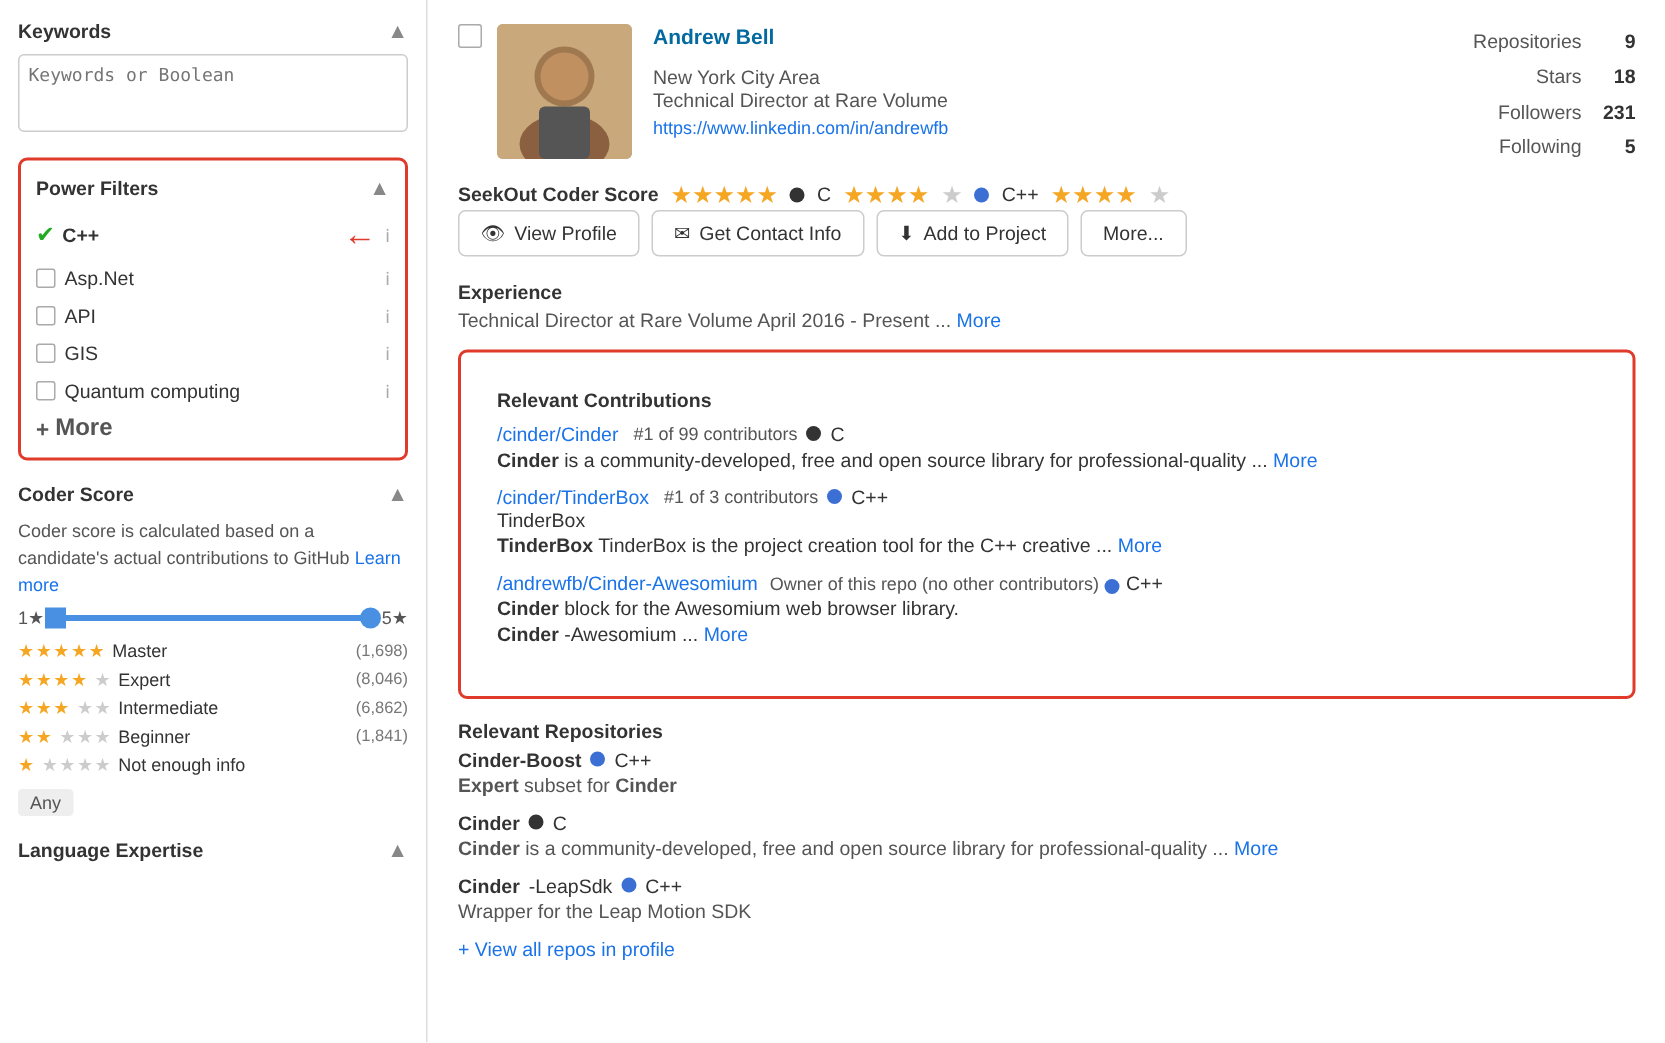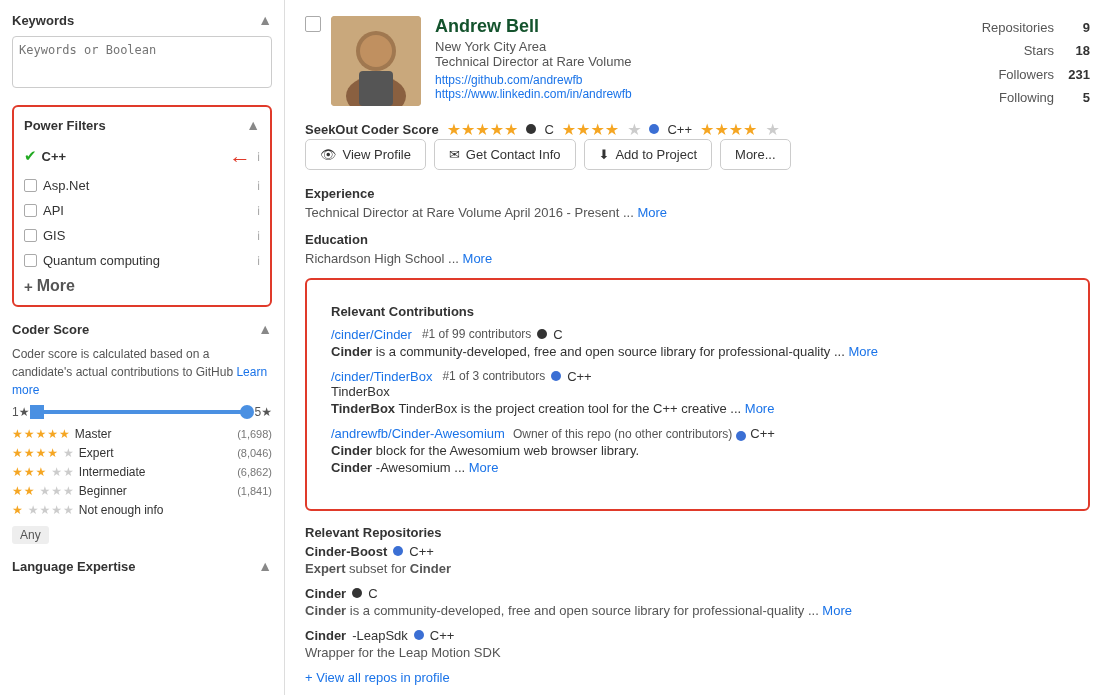--- a/index.html
+++ b/index.html
@@ -41,21 +41,21 @@
     .score-count { color: #777; font-size: 11px; }
     .any-badge { display: inline-block; background: #eee; border-radius: 3px; padding: 2px 8px; font-size: 12px; color: #555; margin-top: 4px; }
 
     
     .lang-section {}
 
     
     .main-content { flex: 1; padding: 16px 20px; overflow-y: auto; }
     .profile-avatar { width: 90px; height: 90px; border-radius: 4px; overflow: hidden; background: #c9a87c; flex-shrink: 0; }
     .profile-info { flex: 1; }
-    .profile-name { font-size: 18px; font-weight: 700; color: #14532d; margin-bottom: 2px; }
+    .profile-name { font-size: 14px; font-weight: 700; color: #0369a1; margin-bottom: 12px; }
     .profile-location { font-size: 13px; color: #555; }
     .profile-title { font-size: 13px; color: #555; margin-bottom: 4px; }
     .profile-link { color: #1a73e8; font-size: 12px; display: block; text-decoration: none; }
 
     .profile-stats { text-align: right; font-size: 13px; color: #555; line-height: 1.8; }
     .stat-row { display: flex; justify-content: flex-end; gap: 6px; }
     .stat-label { color: #555; }
     .stat-value { font-weight: 600; color: #333; min-width: 30px; }
 
     
@@ -233,21 +233,20 @@
 
         <circle cx="45" cy="35" r="16" fill="#c09060"></circle>
         <rect x="28" y="55" width="34" height="35" fill="#555" rx="4"></rect>
       </svg>
     </div>
 
     <div class="profile-info">
       <div class="profile-name">Andrew Bell</div>
       <div class="profile-location">New York City Area</div>
       <div class="profile-title">Technical Director at Rare Volume</div>
-      <a class="profile-link">https://github.com/andrewfb</a>
       <a class="profile-link">https://www.linkedin.com/in/andrewfb</a>
     </div>
 
     <div class="profile-stats">
       <div class="stat-row">
         <span class="stat-label">Repositories</span>
         <span class="stat-value">9</span>
       </div>
       <div class="stat-row">
         <span class="stat-label">Stars</span>
@@ -294,25 +293,20 @@
       <span>More...</span>
     </button>
   </div>
 
   <div class="section-block">
     <div class="section-bold">Experience</div>
     <span class="section-text">Technical Director at Rare Volume April 2016 - Present ...</span>
     <a class="more-text">More</a>
   </div>
 
-  <div class="section-block">
-    <div class="section-bold">Education</div>
-    <span class="section-text">Richardson High School ...</span>
-    <a class="more-text">More</a>
-  </div>
 
   <div class="contributions-box" style="position:relative;">
     <div class="contrib-title">Relevant Contributions</div>
 
     <div class="contrib-item">
       <div style="display:flex; align-items:center; gap:6px; flex-wrap:wrap;">
         <a class="contrib-repo link-blue">/cinder/Cinder</a>
         <span class="contrib-meta">#1 of 99 contributors</span>
         <span class="dot dot-black"></span>
         <span>C</span>

